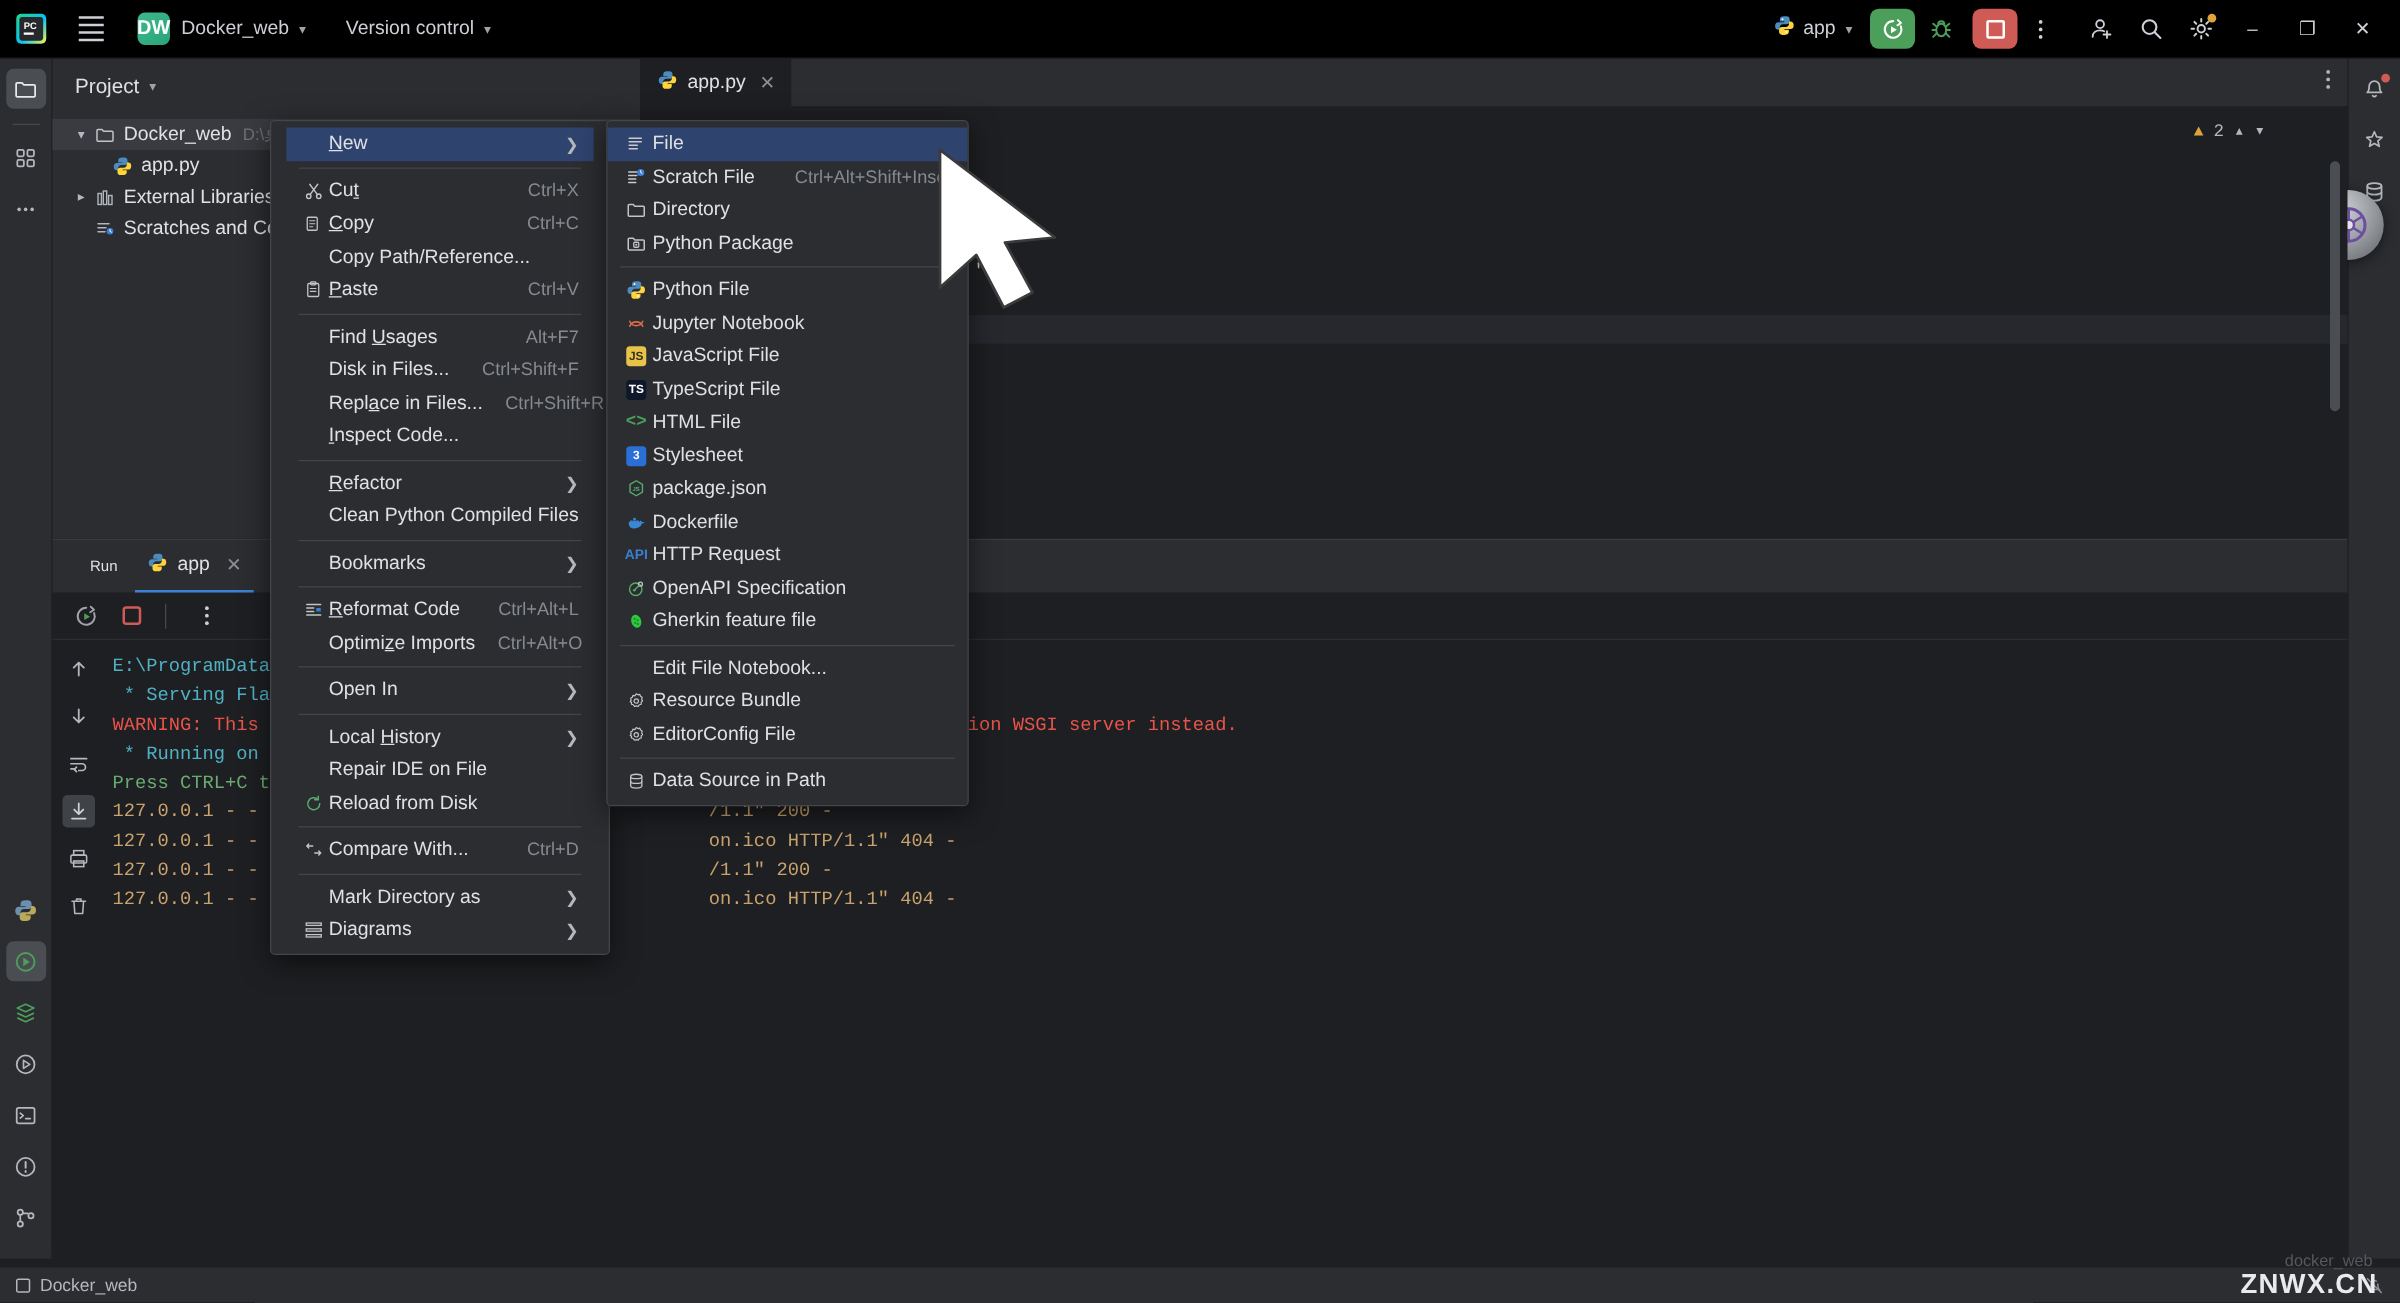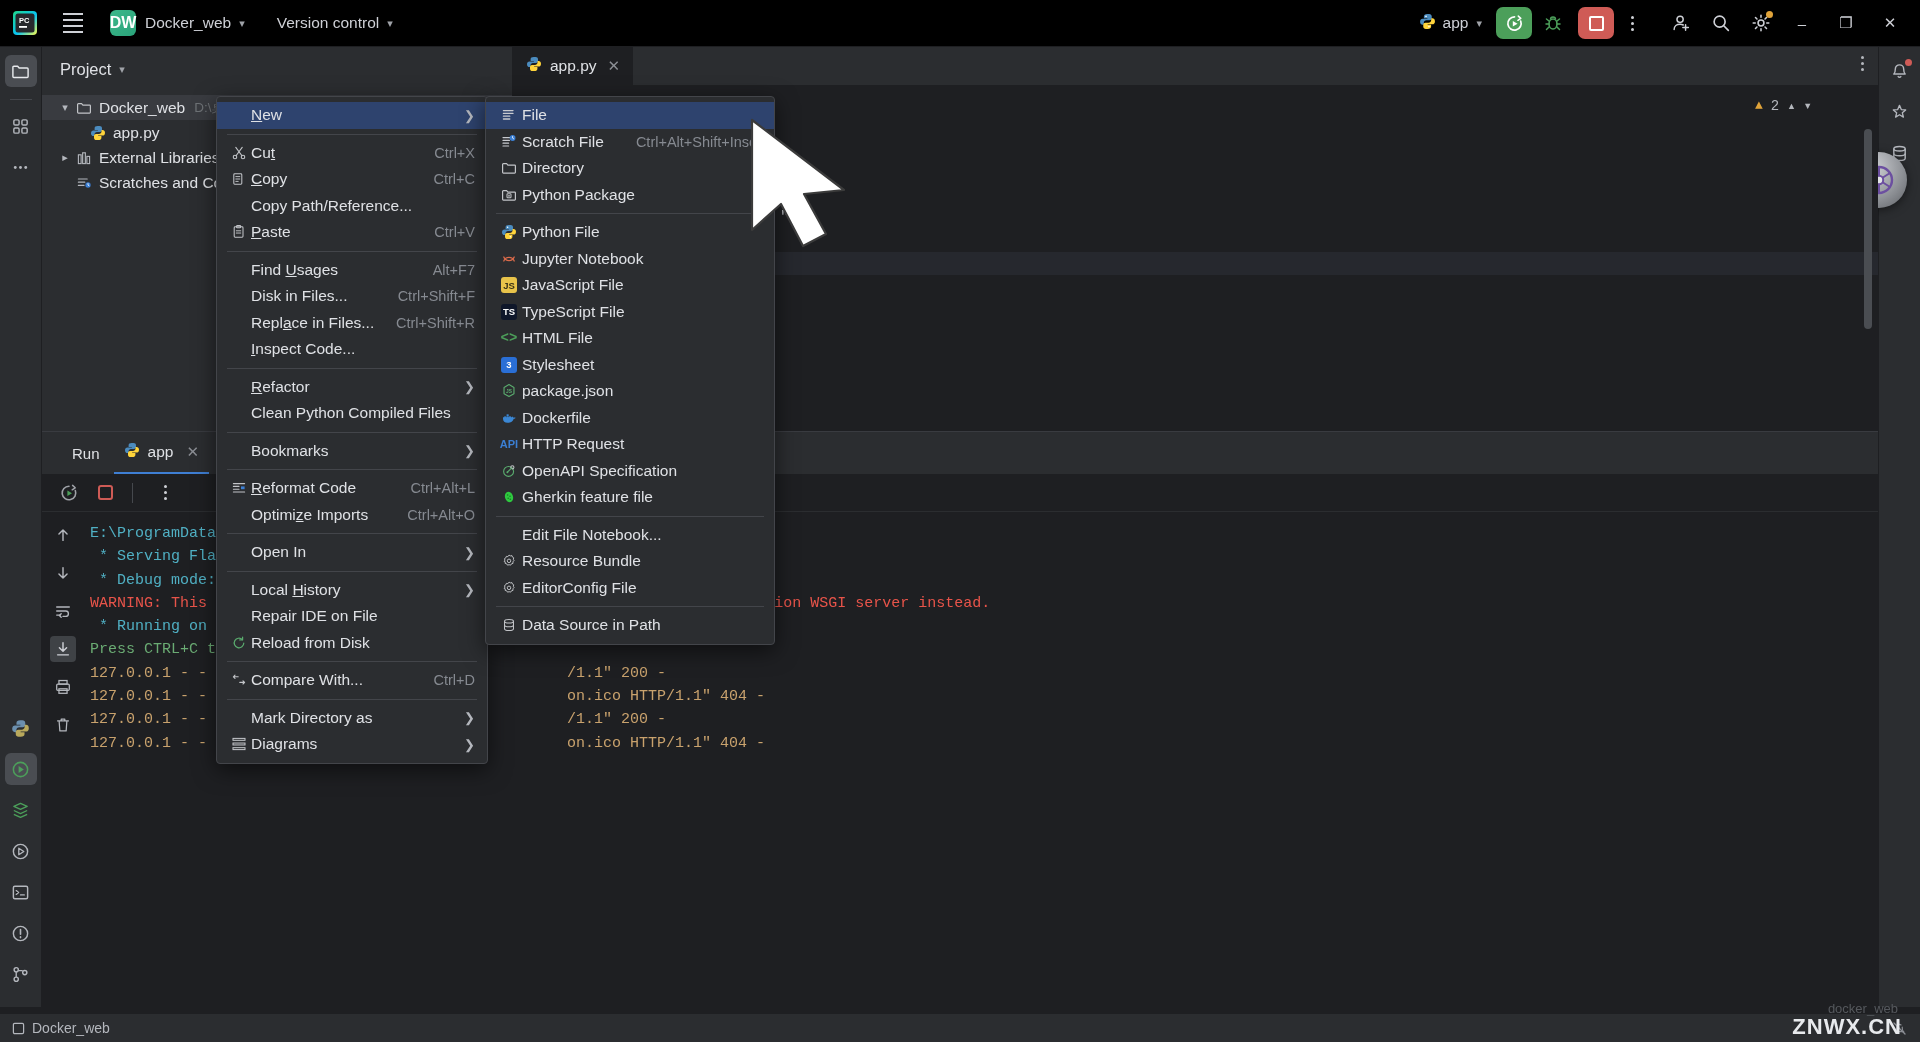--- a/index.html
+++ b/index.html
@@ -104,21 +104,21 @@
   .cline { height:23px; line-height:23px; white-space:pre; color:#bcbec4; }
   .cline.hl { background:#26282e; }
   .warnbar { position:absolute; right:66px; top:12px; display:flex; align-items:center; gap:8px; font-size:14px; color:#b4b7bd;}
   .warn-tri { color:#e0a33a; font-size:13px; }
   .scrollbar { position:absolute; right:6px; top:44px; width:8px; height:200px; background:#4a4d52; border-radius:4px; }
 
   
   .runpanel { position:absolute; left:42px; right:42px; top:431px; height:564px; background:#1e1f22;
      border-top:1px solid #393b40; }
   .run-tabs { height:42px; background:#2b2d30; display:flex; align-items:center; padding-left:20px; gap:4px; }
-  .run-title { font-size:15px; color:#dfe1e5; padding:0 10px; }
+  .run-title { font-size:12px; color:#dfe1e5; padding:0 10px; }
   .run-tab { height:42px; display:flex; align-items:center; gap:8px; padding:0 10px;
      font-size:15.5px; color:#dfe1e5; border-bottom:2px solid #3f7fd4; cursor:pointer;}
   .run-tab .x { color:#8b8e94; font-size:15px; margin-left:5px;}
   .run-toolbar { height:38px; display:flex; align-items:center; padding-left:14px; gap:10px;
      border-bottom:1px solid #2b2d30; }
   .rtb { width:26px; height:26px; display:flex; align-items:center; justify-content:center; cursor:pointer; }
   .rt-div { width:1px; height:20px; background:#45484d; margin:0 4px; }
 
   .run-body { display:flex; height:484px; }
   .run-gutter { width:42px; display:flex; flex-direction:column; align-items:center;
@@ -138,21 +138,21 @@
   
   .status { position:absolute; bottom:0; left:0; width:1920px; height:28px; background:#2b2d30;
      display:flex; align-items:center; padding:0 12px; font-size:14px; color:#b4b7bd; }
   .st-right { margin-left:auto; display:flex; align-items:center; gap:14px; }
   .wm { position:absolute; right:18px; bottom:2px; font-family:"Liberation Sans",sans-serif;
      font-size:22px; font-weight:bold; color:#e8eaed; letter-spacing:1px; }
   .wm2 { position:absolute; right:22px; bottom:26px; font-size:13px; color:#55585d; }
 
   
   .ctxmenu { position:absolute; left:216px; top:96px; width:272px; background:#2b2d30;
-     border:1px solid #43454a; border-radius:4px; padding:5px 0;
+     border:1px solid #43454a; border-radius:4px; padding:5px 12px;
      box-shadow:0 6px 22px rgba(0,0,0,.55); z-index:50; }
   .mi { height:26.5px; display:flex; align-items:center; padding:0 12px 0 10px;
      font-size:15.5px; color:#dfe1e5; cursor:pointer; white-space:nowrap; }
   .mi.sel { background:#2e436e; }
   .mi .mico { width:24px; display:flex; align-items:center; justify-content:center; flex-shrink:0; }
   .mi .mlab { flex:1; }
   .mi .mkey { color:#868a91; font-size:14.5px; margin-left:18px; }
   .mi .marrow { color:#b4b7bd; font-size:13px; margin-left:14px; }
   .msep { height:1px; background:#43454a; margin:5px 10px; }
   .u { text-decoration:underline; }
@@ -539,21 +539,20 @@
         <div class="gb">
           <svg width="18" height="18" viewBox="0 0 20 20">
             <path d="M4 5.5h12M8 5.5V3.6h4v1.9M5.7 5.5l.8 11h7l.8-11" stroke="#b4b7bd" stroke-width="1.4" fill="none" stroke-linecap="round" stroke-linejoin="round"></path>
           </svg>
         </div>
       </div>
 
       <div class="console">
         <div class="conline"><span class="c-cy">E:\ProgramData\</span></div>
         <div class="conline"><span class="c-cy"> * Serving Flas</span></div>
-        <div class="conline"><span class="c-cy"> * Debug mode: </span></div>
         <div class="conline"><span class="c-rd">WARNING: This i</span><span>                                                  </span><span class="c-rd">e a production WSGI server instead.</span></div>
         <div class="conline"><span class="c-cy"> * Running on </span><span class="c-bl">h</span></div>
         <div class="conline"><span class="c-gn">Press CTRL+C to</span></div>
         <div class="conline"><span class="c-or">127.0.0.1 - - [</span><span>                                      </span><span class="c-or">/1.1" 200 -</span></div>
         <div class="conline"><span class="c-or">127.0.0.1 - - [</span><span>                                      </span><span class="c-or">on.ico HTTP/1.1" 404 -</span></div>
         <div class="conline"><span class="c-or">127.0.0.1 - - [</span><span>                                      </span><span class="c-or">/1.1" 200 -</span></div>
         <div class="conline"><span class="c-or">127.0.0.1 - - [</span><span>                                      </span><span class="c-or">on.ico HTTP/1.1" 404 -</span></div>
       </div>
     </div>
   </div>

